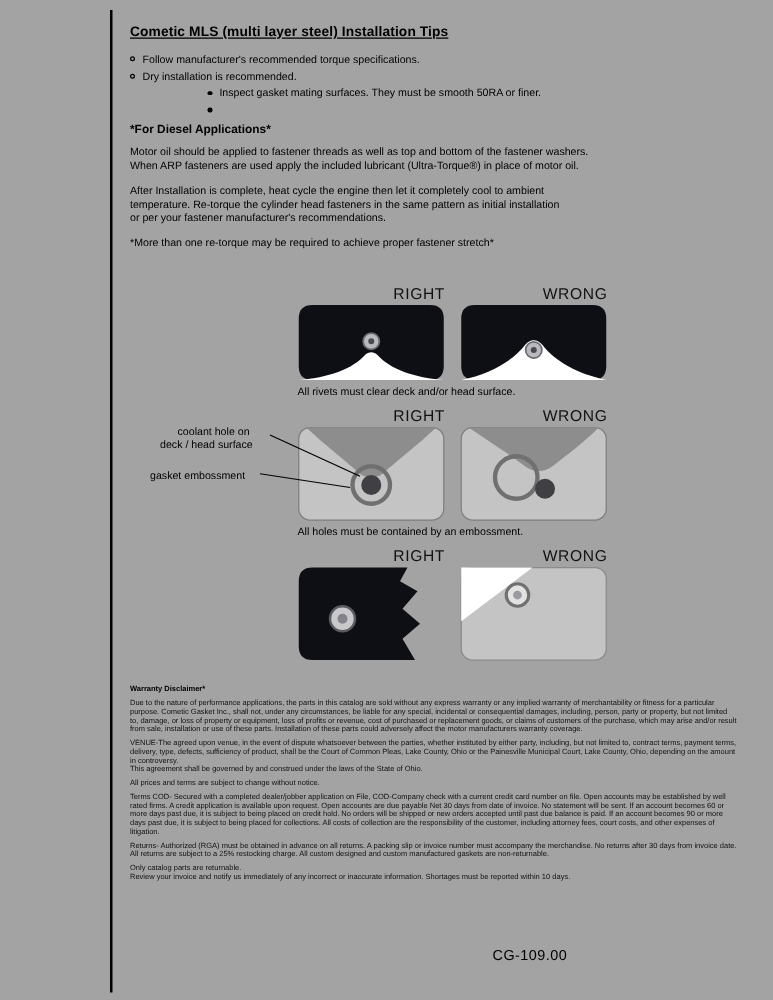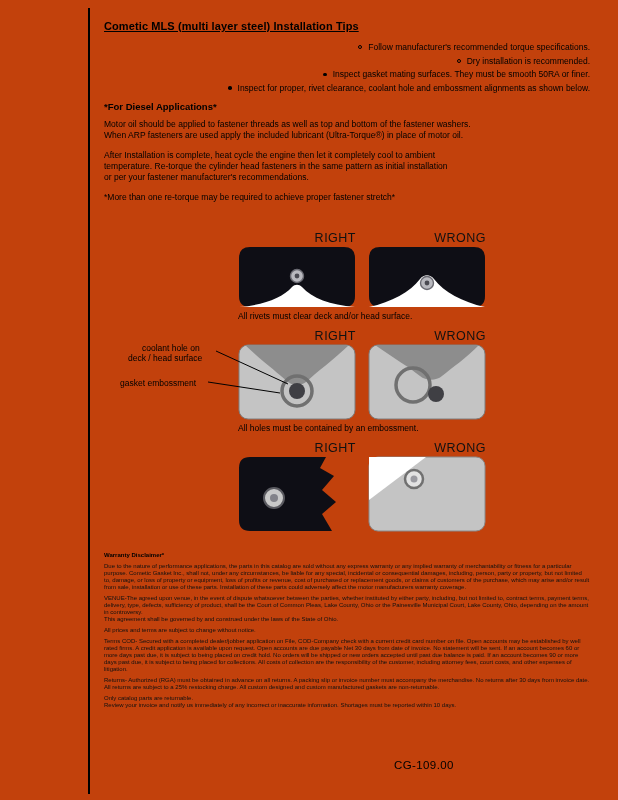--- a/index.html
+++ b/index.html
@@ -1,26 +1,26 @@
 <!DOCTYPE html>
 <html><head>
 <meta charset="utf-8">
 <style>
   * { margin:0; padding:0; box-sizing:border-box; }
   html,body { background:#ffffff; }
   .page {
-    position:relative; width:618px; height:800px; background:#c2410c;
+    position:relative; width:618px; height:800px; background:#a3a3a3;
     font-family:"Liberation Sans", sans-serif; color:#000; overflow:hidden;
   }
   .left-rule { position:absolute; left:88px; top:8px; height:786px; width:2px; background:#000; }
   .content { position:absolute; left:104px; top:20px; width:486px; }
 
   .title { font-size:11px; font-weight:bold; text-decoration:underline; margin-bottom:11px; letter-spacing:.1px; }
 
-  .tip-row { display:flex; align-items:flex-start; gap:6px; margin-bottom:4px; font-size:8.5px; line-height:9.5px;justify-content:flex-end; }
+  .tip-row { display:flex; align-items:flex-start; gap:6px; margin-bottom:4px; font-size:8.5px; line-height:9.5px; }
   .tip-row.sub { margin-left:14px;padding-left:48px; }
   .obullet { flex:none; width:4px; height:4px; border:1px solid #000; border-radius:50%; margin-top:2px; }
   .dbullet { flex:none; width:3.5px; height:3.5px; background:#000; border-radius:50%; margin-top:2.5px; }
 
   .subhead { font-size:9.5px; font-weight:bold; margin-top:8px; margin-bottom:7px; }
   .para { font-size:8.5px; line-height:11px; margin-bottom:9px; white-space:pre-line; }
   .note { margin-bottom:29px; }
 
   .diagram-section { margin-top:2px; }
   .drow { position:relative; margin-bottom:9px; }
@@ -60,21 +60,20 @@
       <div class="tip-row">
         <span class="obullet"></span>
         <span>Dry installation is recommended.</span>
       </div>
       <div class="tip-row sub">
         <span class="dbullet"></span>
         <span>Inspect gasket mating surfaces.  They must be smooth 50RA or finer.</span>
       </div>
       <div class="tip-row sub">
         <span class="dbullet"></span>
-        <span>Inspect for proper, rivet clearance, coolant hole and embossment alignments as shown below.</span>
       </div>
     </div>
 
     <h2 class="subhead">*For Diesel Applications*</h2>
     <p class="para">Motor oil should be applied to fastener threads as well as top and bottom of the fastener washers.
 When ARP fasteners are used apply the included lubricant (Ultra-Torque®) in place of motor oil.</p>
     <p class="para">After Installation is complete, heat cycle the engine then let it completely cool to ambient
 temperature. Re-torque the cylinder head fasteners in the same pattern as initial installation
 or per your fastener manufacturer's recommendations.</p>
     <p class="para note">*More than one re-torque may be required to achieve proper fastener stretch*</p>

